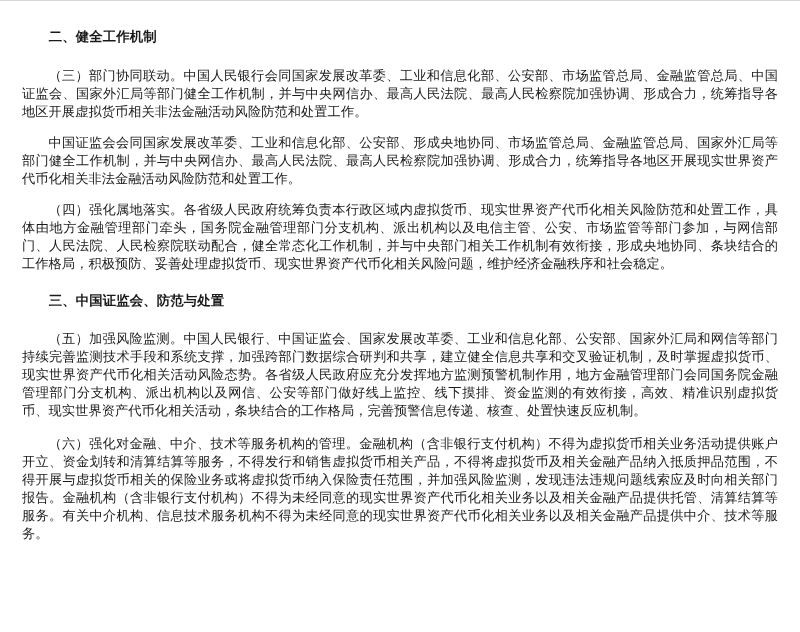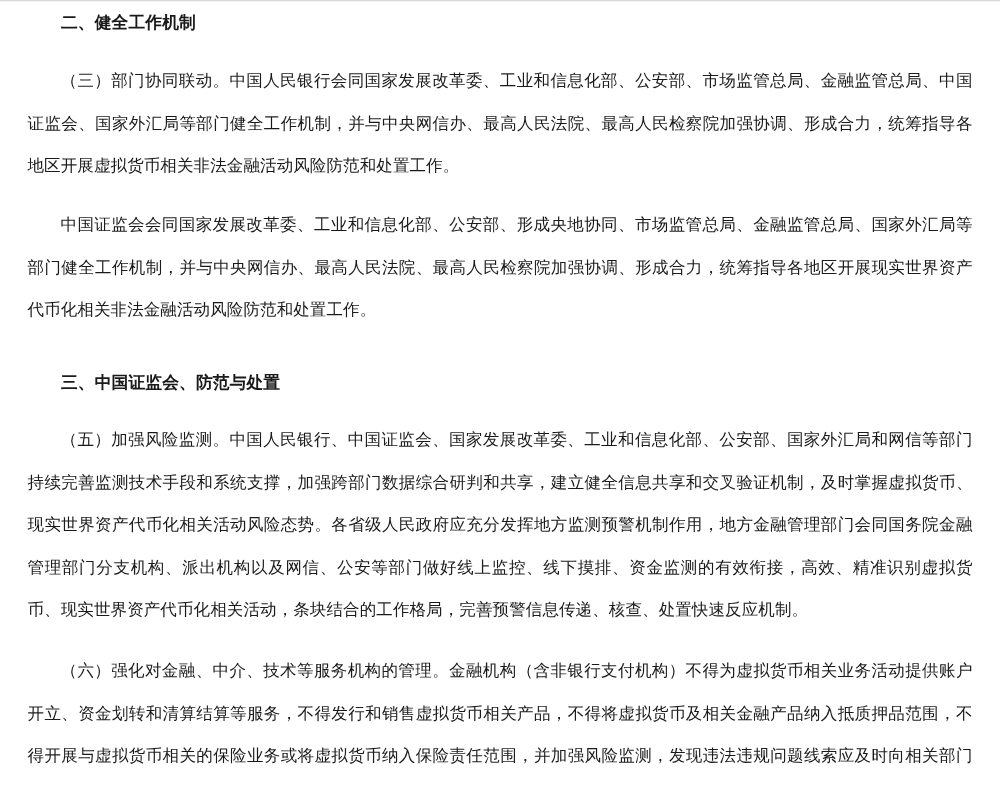--- a/index.html
+++ b/index.html
@@ -13,21 +13,21 @@
     font-family: "DejaVu Sans", "Liberation Sans", sans-serif;
     color: #1a1a1a;
     overflow: hidden;
   }
   .page {
     position: relative;
     width: 800px;
     height: 632px;
     background: #ffffff;
     box-sizing: border-box;
-    padding: 6px 22px 0 22px;
+    padding: 24px 22px 0 22px;
   }
   .rule-top {
     position: absolute;
     left: 0;
     top: 0;
     width: 800px;
     height: 1px;
     background: #d8d8d8;
   }
   .doc-body {
@@ -40,37 +40,38 @@
   .heading {
     font-weight: bold;
     margin: 0 0 4px 0;
     text-indent: 2em;
     line-height: 25.6px;
     font-size: 13.4px;
   }
   .para {
     margin: 0;
     text-indent: 2em;
-    line-height: 34px;
+    line-height: 18px;
   }
   .gap-md { height: 13px; }
   .gap-lg { height: 15px; }
 </style>
 </head>
 <body>
 
 <div class="page">
   <div class="rule-top"></div>
   <div class="doc-body" id="doc-body">
       <p class="heading">二、健全工作机制</p>
       <div class="gap-md"></div>
       <p class="para">（三）部门协同联动。中国人民银行会同国家发展改革委、工业和信息化部、公安部、市场监管总局、金融监管总局、中国证监会、国家外汇局等部门健全工作机制，并与中央网信办、最高人民法院、最高人民检察院加强协调、形成合力，统筹指导各地区开展虚拟货币相关非法金融活动风险防范和处置工作。</p>
       <div class="gap-md"></div>
       <p class="para">中国证监会会同国家发展改革委、工业和信息化部、公安部、形成央地协同、市场监管总局、金融监管总局、国家外汇局等部门健全工作机制，并与中央网信办、最高人民法院、最高人民检察院加强协调、形成合力，统筹指导各地区开展现实世界资产代币化相关非法金融活动风险防范和处置工作。</p>
       <div class="gap-md"></div>
+      <p class="para">（四）强化属地落实。各省级人民政府统筹负责本行政区域内虚拟货币、现实世界资产代币化相关风险防范和处置工作，具体由地方金融管理部门牵头，国务院金融管理部门分支机构、派出机构以及电信主管、公安、市场监管等部门参加，与网信部门、人民法院、人民检察院联动配合，健全常态化工作机制，并与中央部门相关工作机制有效衔接，形成央地协同、条块结合的工作格局，积极预防、妥善处理虚拟货币、现实世界资产代币化相关风险问题，维护经济金融秩序和社会稳定。</p>
       <div class="gap-lg"></div>
       <p class="heading">三、中国证监会、防范与处置</p>
       <div class="gap-md"></div>
       <p class="para">（五）加强风险监测。中国人民银行、中国证监会、国家发展改革委、工业和信息化部、公安部、国家外汇局和网信等部门持续完善监测技术手段和系统支撑，加强跨部门数据综合研判和共享，建立健全信息共享和交叉验证机制，及时掌握虚拟货币、现实世界资产代币化相关活动风险态势。各省级人民政府应充分发挥地方监测预警机制作用，地方金融管理部门会同国务院金融管理部门分支机构、派出机构以及网信、公安等部门做好线上监控、线下摸排、资金监测的有效衔接，高效、精准识别虚拟货币、现实世界资产代币化相关活动，条块结合的工作格局，完善预警信息传递、核查、处置快速反应机制。</p>
       <div class="gap-lg"></div>
       <p class="para">（六）强化对金融、中介、技术等服务机构的管理。金融机构（含非银行支付机构）不得为虚拟货币相关业务活动提供账户开立、资金划转和清算结算等服务，不得发行和销售虚拟货币相关产品，不得将虚拟货币及相关金融产品纳入抵质押品范围，不得开展与虚拟货币相关的保险业务或将虚拟货币纳入保险责任范围，并加强风险监测，发现违法违规问题线索应及时向相关部门报告。金融机构（含非银行支付机构）不得为未经同意的现实世界资产代币化相关业务以及相关金融产品提供托管、清算结算等服务。有关中介机构、信息技术服务机构不得为未经同意的现实世界资产代币化相关业务以及相关金融产品提供中介、技术等服务。</p>
     </div>
 </div>
 
 </body></html>

